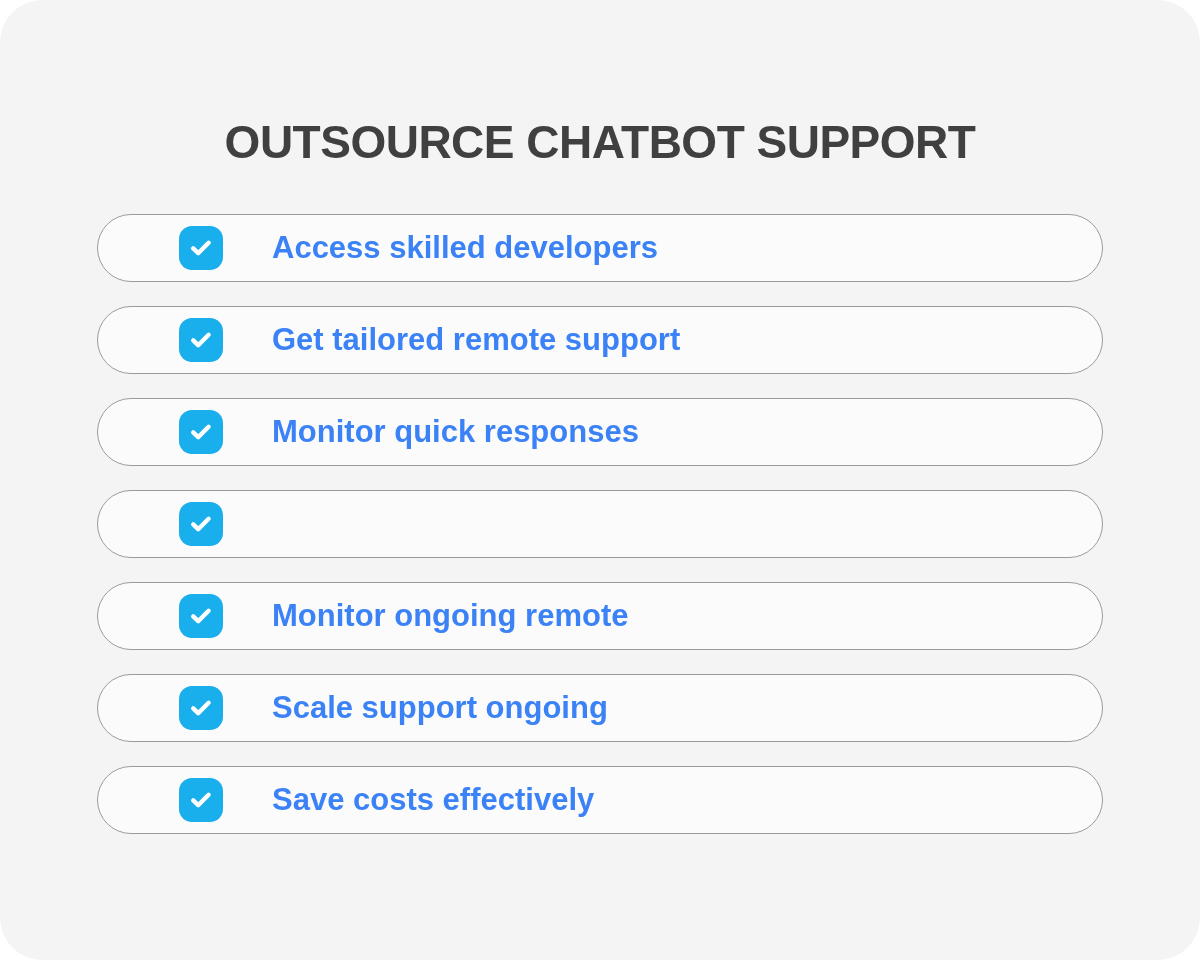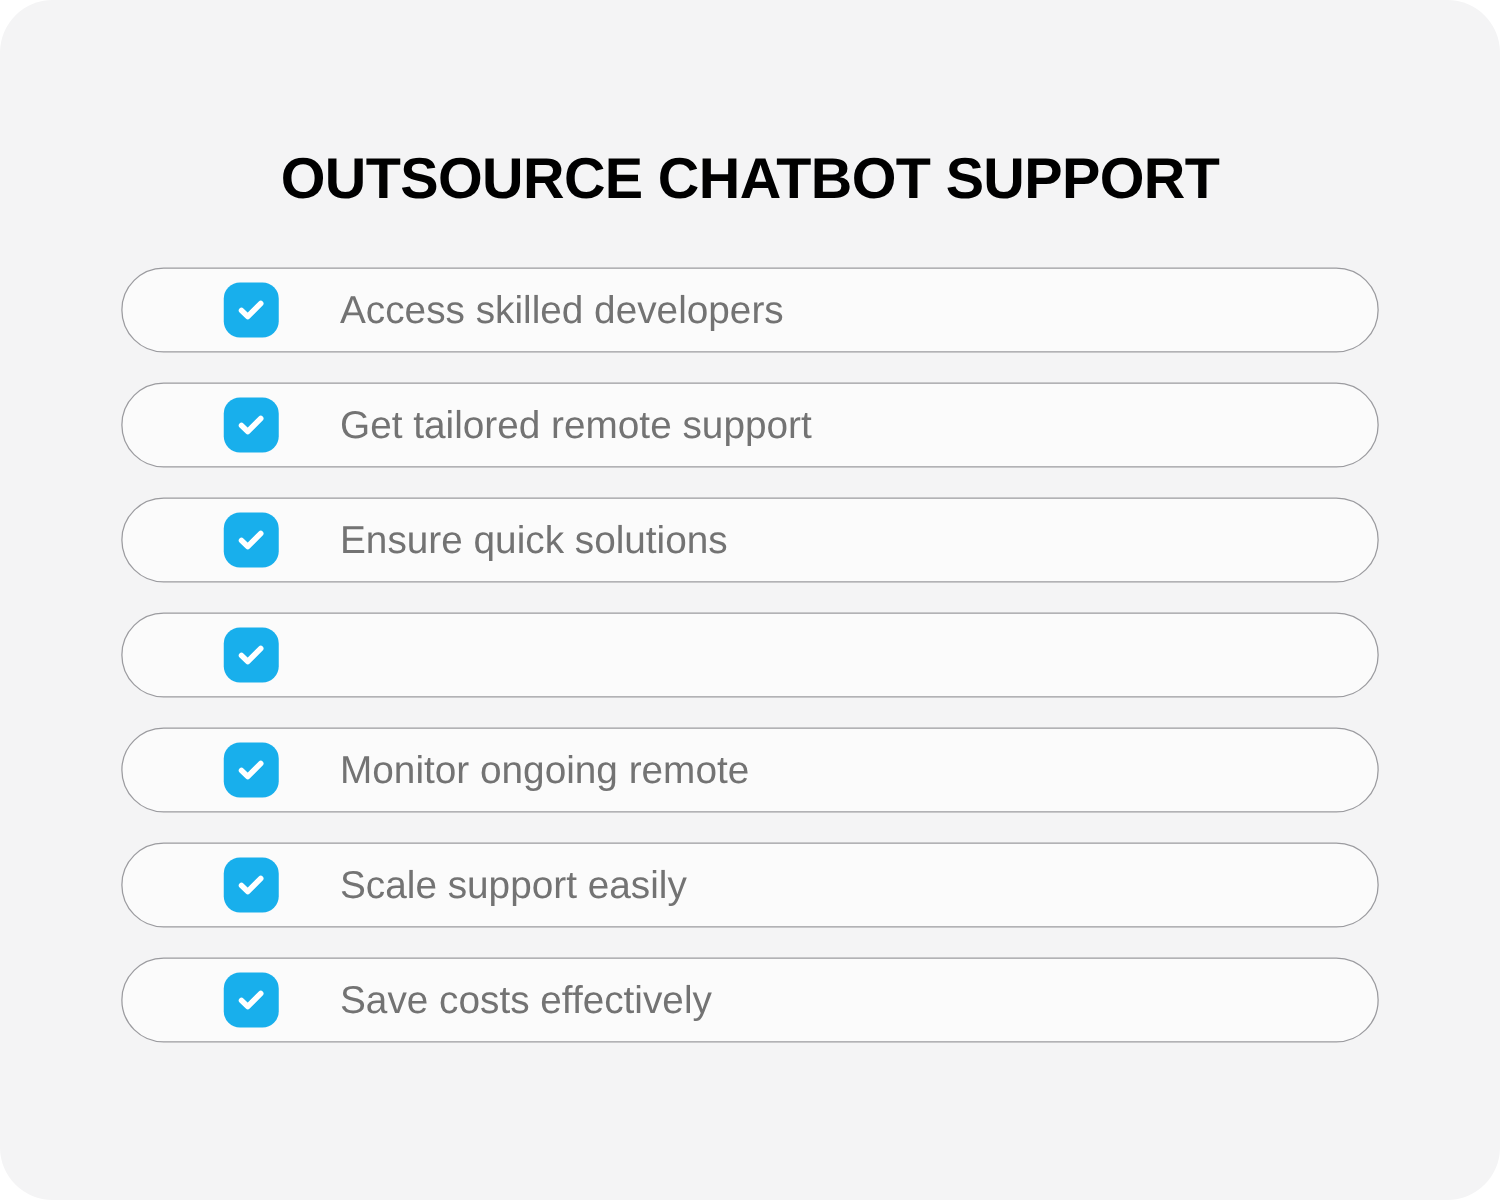--- a/index.html
+++ b/index.html
@@ -29,21 +29,21 @@
     position: absolute;
     left: 0;
     top: 112px;
     width: 1200px;
     text-align: center;
     font-family: "Liberation Sans", sans-serif;
     font-weight: 700;
     font-size: 46px;
     line-height: 60px;
     letter-spacing: -0.5px;
-    color: #000000;
+    color: #404040;
     white-space: nowrap;
   }
 
   .list {
     position: absolute;
     left: 97px;
     top: 214px;
     width: 1006px;
   }
 
@@ -79,24 +79,24 @@
     width: 28px;
     height: 28px;
   }
 
   .row-label {
     position: absolute;
     left: 174px;
     top: 50%;
     transform: translateY(-50%);
     font-family: "Liberation Sans", sans-serif;
-    font-weight: 400;
+    font-weight: 700;
     font-size: 31px;
     line-height: 40px;
-    color: #737373;
+    color: #3b82f6;
     white-space: nowrap;
   }
 </style>
 </head>
 <body>
 
 <div class="card">
 
   <div class="title">OUTSOURCE CHATBOT SUPPORT</div>
 
@@ -119,21 +119,21 @@
       </span>
       <span class="row-label">Get tailored remote support</span>
     </div>
 
     <div class="row">
       <span class="checkbox">
         <svg viewBox="0 0 28 28" aria-hidden="true">
           <path d="M6.2 14.4 L11.2 19.2 L21.6 8.8" fill="none" stroke="#ffffff" stroke-width="4.4" stroke-linecap="round" stroke-linejoin="round"></path>
         </svg>
       </span>
-      <span class="row-label">Ensure quick solutions</span>
+      <span class="row-label">Monitor quick responses</span>
     </div>
 
     <div class="row">
       <span class="checkbox">
         <svg viewBox="0 0 28 28" aria-hidden="true">
           <path d="M6.2 14.4 L11.2 19.2 L21.6 8.8" fill="none" stroke="#ffffff" stroke-width="4.4" stroke-linecap="round" stroke-linejoin="round"></path>
         </svg>
       </span>
     </div>
 
@@ -145,21 +145,21 @@
       </span>
       <span class="row-label">Monitor ongoing remote</span>
     </div>
 
     <div class="row">
       <span class="checkbox">
         <svg viewBox="0 0 28 28" aria-hidden="true">
           <path d="M6.2 14.4 L11.2 19.2 L21.6 8.8" fill="none" stroke="#ffffff" stroke-width="4.4" stroke-linecap="round" stroke-linejoin="round"></path>
         </svg>
       </span>
-      <span class="row-label">Scale support easily</span>
+      <span class="row-label">Scale support ongoing</span>
     </div>
 
     <div class="row">
       <span class="checkbox">
         <svg viewBox="0 0 28 28" aria-hidden="true">
           <path d="M6.2 14.4 L11.2 19.2 L21.6 8.8" fill="none" stroke="#ffffff" stroke-width="4.4" stroke-linecap="round" stroke-linejoin="round"></path>
         </svg>
       </span>
       <span class="row-label">Save costs effectively</span>
     </div>

